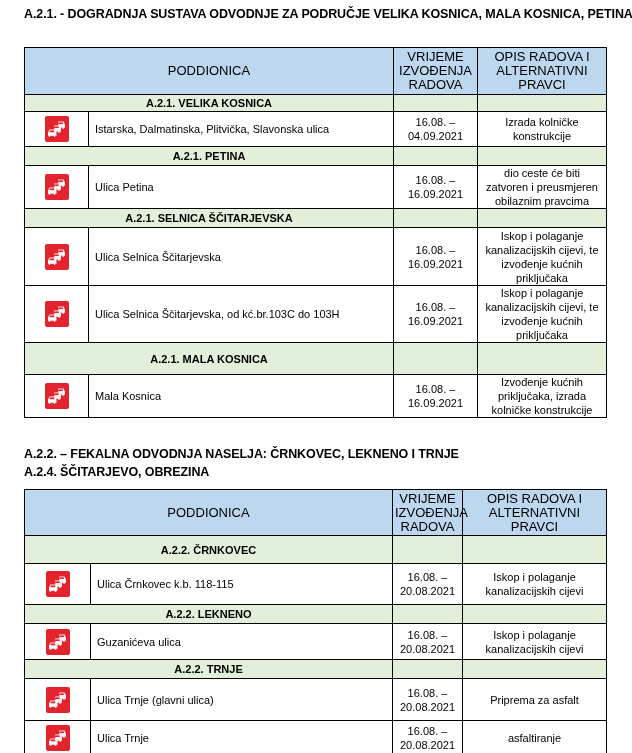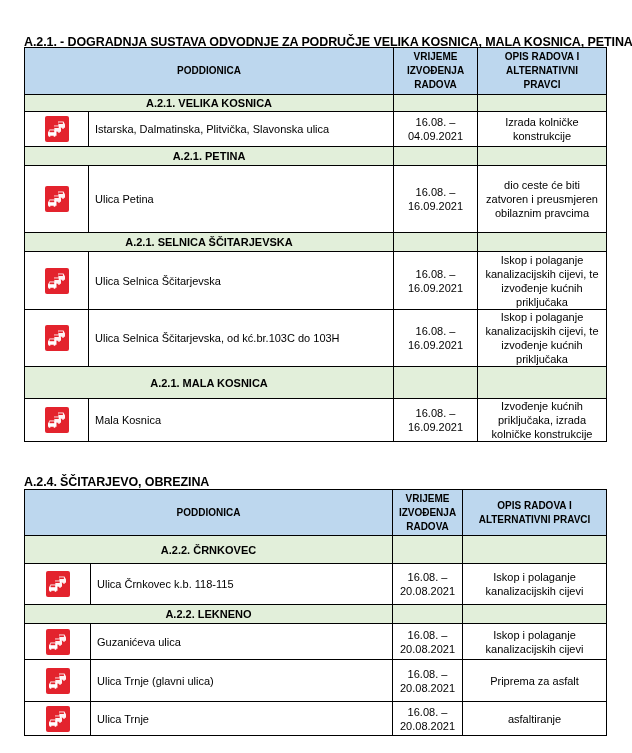--- a/index.html
+++ b/index.html
@@ -2,31 +2,31 @@
 <html><head>
   <meta charset="utf-8">
   <style>
     html, body { margin: 0; padding: 0; background: #ffffff; }
     body {
       width: 632px; height: 753px; position: relative; overflow: hidden;
       font-family: "Liberation Sans", "DejaVu Sans", sans-serif; color: #000;
     }
     .sec-title {
       position: absolute; left: 24px; font-weight: bold; font-size: 12.5px;
-      line-height: 18px; letter-spacing: -0.1px; white-space: nowrap; margin-top: 28px;
+      line-height: 18px; letter-spacing: -0.1px; white-space: nowrap;
     }
     table.works {
       position: absolute; left: 24px; border-collapse: collapse; table-layout: fixed;
       font-size: 11px;
     }
     table.works td, table.works th {
       border: 1.3px solid #000; padding: 0; text-align: center; vertical-align: middle;
       line-height: 14px;
     }
-    table.works th { background: #bdd7ee; font-weight: bold; font-size: 10px; }
+    table.works th { background: #bdd7ee; font-weight: normal; font-size: 13px; }
     tr.group td { background: #e2efda; font-weight: bold; font-size: 11px; }
     td.street { text-align: left !important; padding-left: 6px !important; font-size: 11px; }
     td.icon-cell { border-right: 1px solid #000; }
     .icon {
       display: inline-block; width: 24px; height: 26px; background: #e3232d;
       border-radius: 2px; position: relative; vertical-align: middle;
     }
     .icon svg { position: absolute; left: 2px; top: 3px; }
     td.date, td.desc { font-size: 11px; }
   </style>
@@ -79,21 +79,21 @@
         <td class="icon-cell"><span class="icon"><svg width="20" height="20" viewBox="0 0 20 20" fill="#fff">
               <path d="M11 2.5h5.5l1.5 3v3.2h-1.2v1h-1.6v-1h-3.5z" opacity="0.95"></path>
               <path d="M7 6.5h5.5l1.5 3v3.2h-1.2v1h-1.6v-1H7.7z" opacity="0.95"></path>
               <path d="M2.5 10.5H8l1.5 3v3.3H8.3v1H6.7v-1H3.3v1H1.7v-1H1v-3.3z"></path>
               <rect x="2.6" y="11.4" width="4.6" height="1.8" fill="#e3232d"></rect>
               <rect x="7.1" y="7.4" width="4.6" height="1.6" fill="#e3232d"></rect>
               <rect x="11.3" y="3.4" width="4.6" height="1.6" fill="#e3232d"></rect>
             </svg></span></td>
         <td class="street">Ulica Petina</td>
         <td class="date">16.08. –<br>16.09.2021</td>
-        <td class="desc" style="padding:12px 4px">dio ceste će biti zatvoren i preusmjeren obilaznim pravcima</td>
+        <td class="desc" style="padding:0 4px">dio ceste će biti zatvoren i preusmjeren obilaznim pravcima</td>
       </tr>
       <tr class="group" style="height: 19px; padding-left: 21px;">
         <td colspan="2">A.2.1. SELNICA ŠČITARJEVSKA</td>
         <td></td>
         <td></td>
       </tr>
       <tr style="height: 58px;">
         <td class="icon-cell"><span class="icon"><svg width="20" height="20" viewBox="0 0 20 20" fill="#fff">
               <path d="M11 2.5h5.5l1.5 3v3.2h-1.2v1h-1.6v-1h-3.5z" opacity="0.95"></path>
               <path d="M7 6.5h5.5l1.5 3v3.2h-1.2v1h-1.6v-1H7.7z" opacity="0.95"></path>
@@ -134,20 +134,21 @@
               <rect x="11.3" y="3.4" width="4.6" height="1.6" fill="#e3232d"></rect>
             </svg></span></td>
         <td class="street">Mala Kosnica</td>
         <td class="date">16.08. –<br>16.09.2021</td>
         <td class="desc" style="padding:0 4px">Izvođenje kućnih priključaka, izrada kolničke konstrukcije</td>
       </tr>
     </tbody>
 </table>
 
 <div class="sec-title" style="top:445px;">
+  <div>A.2.2. – FEKALNA ODVODNJA NASELJA: ČRNKOVEC, LEKNENO I TRNJE</div>
   <div>A.2.4. ŠČITARJEVO, OBREZINA</div>
 </div>
 
 <table class="works" id="table2" style="top:489px; width:582px;">
   <colgroup>
       <col style="width:66px">
       <col style="width:302px">
       <col style="width:70px">
       <col style="width:144px">
     </colgroup>
@@ -188,20 +189,25 @@
               <path d="M7 6.5h5.5l1.5 3v3.2h-1.2v1h-1.6v-1H7.7z" opacity="0.95"></path>
               <path d="M2.5 10.5H8l1.5 3v3.3H8.3v1H6.7v-1H3.3v1H1.7v-1H1v-3.3z"></path>
               <rect x="2.6" y="11.4" width="4.6" height="1.8" fill="#e3232d"></rect>
               <rect x="7.1" y="7.4" width="4.6" height="1.6" fill="#e3232d"></rect>
               <rect x="11.3" y="3.4" width="4.6" height="1.6" fill="#e3232d"></rect>
             </svg></span></td>
         <td class="street">Guzanićeva ulica</td>
         <td class="date">16.08. –<br>20.08.2021</td>
         <td class="desc" style="padding:0 4px">Iskop i polaganje kanalizacijskih cijevi</td>
       </tr>
+      <tr class="group" style="height: 19px;">
+        <td colspan="2">A.2.2. TRNJE</td>
+        <td></td>
+        <td></td>
+      </tr>
       <tr style="height: 42px;">
         <td class="icon-cell"><span class="icon"><svg width="20" height="20" viewBox="0 0 20 20" fill="#fff">
               <path d="M11 2.5h5.5l1.5 3v3.2h-1.2v1h-1.6v-1h-3.5z" opacity="0.95"></path>
               <path d="M7 6.5h5.5l1.5 3v3.2h-1.2v1h-1.6v-1H7.7z" opacity="0.95"></path>
               <path d="M2.5 10.5H8l1.5 3v3.3H8.3v1H6.7v-1H3.3v1H1.7v-1H1v-3.3z"></path>
               <rect x="2.6" y="11.4" width="4.6" height="1.8" fill="#e3232d"></rect>
               <rect x="7.1" y="7.4" width="4.6" height="1.6" fill="#e3232d"></rect>
               <rect x="11.3" y="3.4" width="4.6" height="1.6" fill="#e3232d"></rect>
             </svg></span></td>
         <td class="street">Ulica Trnje (glavni ulica)</td>

